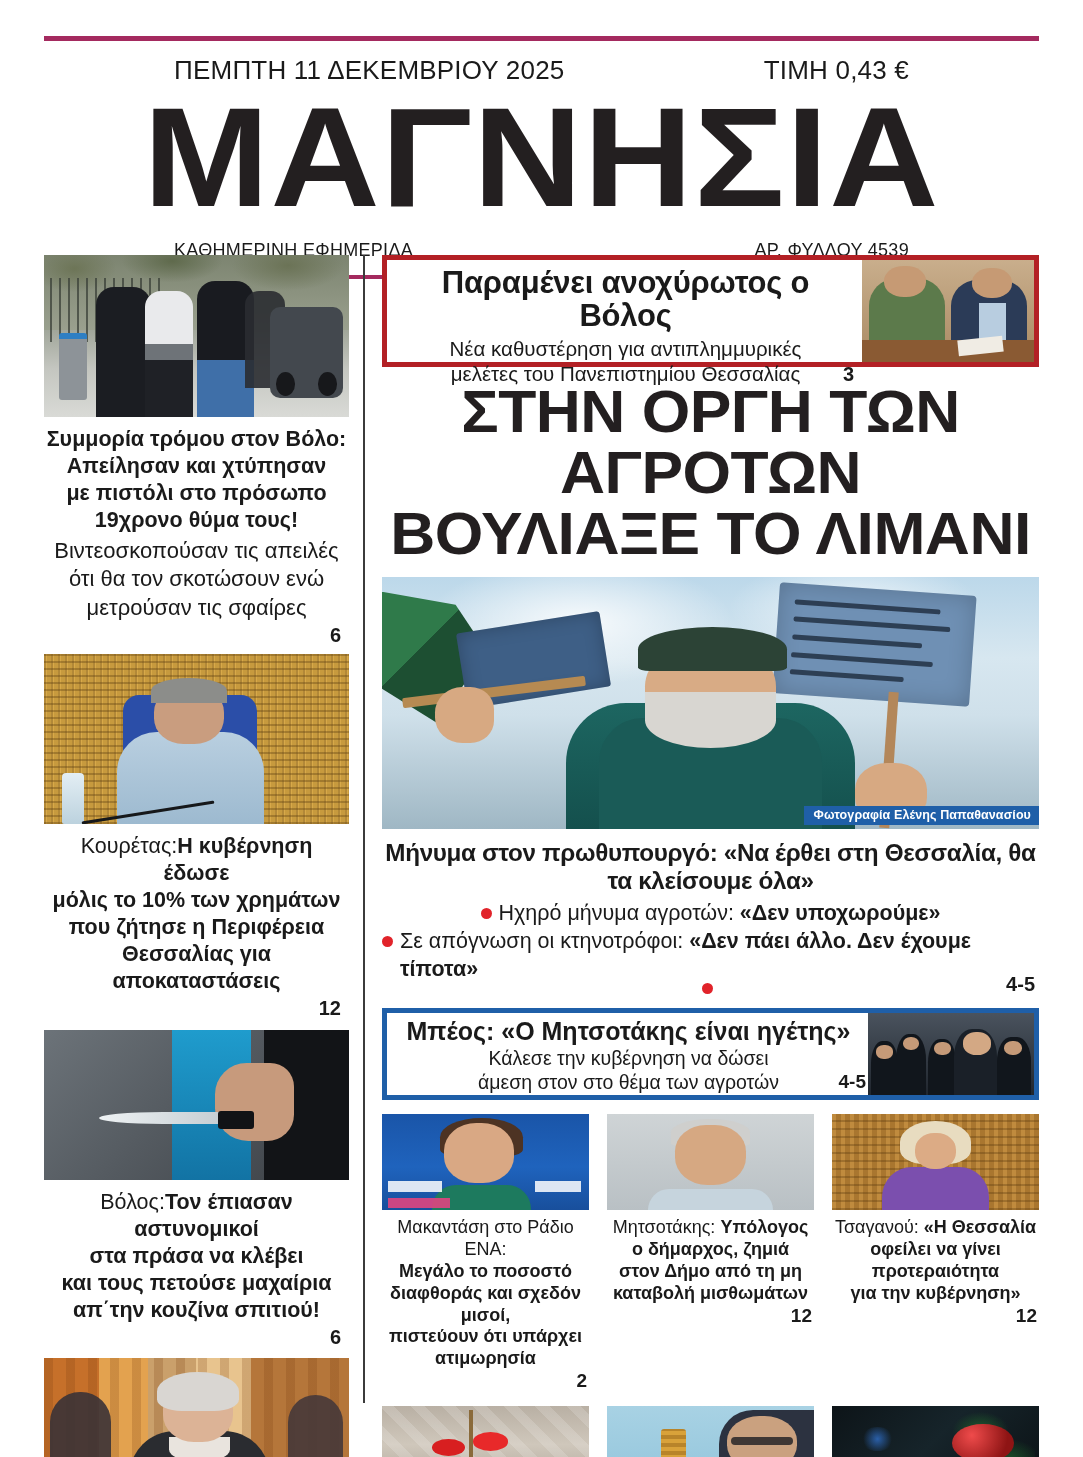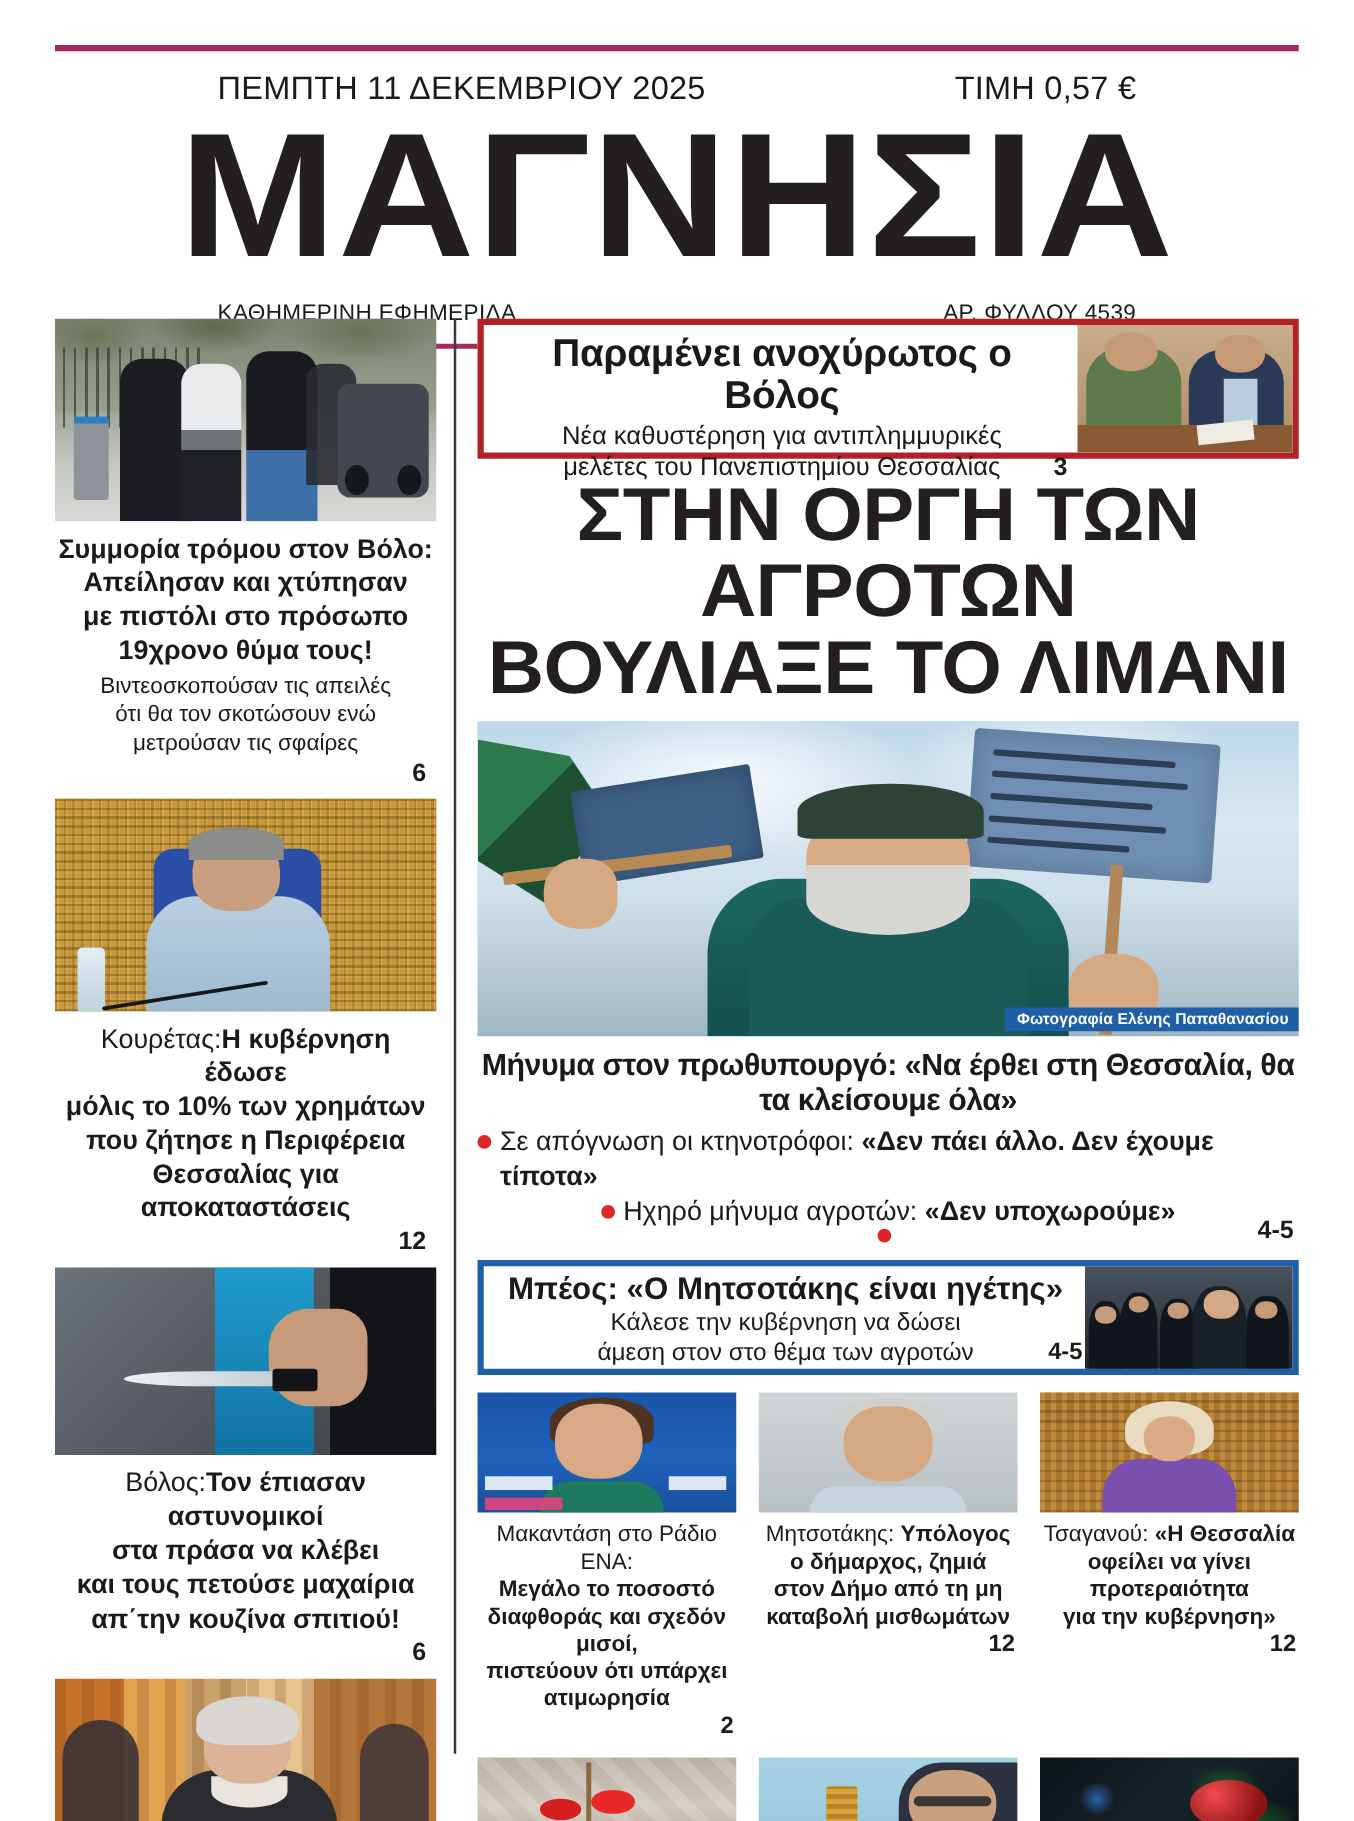--- a/index.html
+++ b/index.html
@@ -241,21 +241,21 @@
   .cap {
     text-align: center;
     line-height: 1.26;
     padding: 9px 2px 0;
   }
   .cap .hl { font-weight: 700; font-size: 21.5px; display:block; }
   .cap .lead { font-weight: 400; }
   .cap .sub {
     display: block;
     font-weight: 400;
-    font-size: 18px;
+    font-size: 22px;
     margin-top: 3px;
     line-height: 1.28;
   }
   .pagerow {
     text-align: right;
     font-weight: 700;
     font-size: 20px;
     padding-right: 6px;
     margin-top: 1px;
   }
@@ -386,21 +386,21 @@
 </style>
 </head>
 <body>
 
 <div class="page">
 
   <div class="masthead">
     <div class="rule-top"></div>
     <div class="mast-meta">
       <span>ΠΕΜΠΤΗ 11 ΔΕΚΕΜΒΡΙΟΥ 2025</span>
-      <span>ΤΙΜΗ 0,57 €</span>
+      <span>ΤΙΜΗ 0,43 €</span>
     </div>
     <div class="mast-title">ΜΑΓΝΗΣΙΑ</div>
     <div class="mast-sub">
       <span>ΚΑΘΗΜΕΡΙΝΗ ΕΦΗΜΕΡΙΔΑ</span>
       <span>ΑΡ. ΦΥΛΛΟΥ 4539</span>
     </div>
     <div class="rule-bottom"></div>
   </div>
 
   <div class="col-divider"></div>
@@ -528,25 +528,25 @@
       <div class="beard"></div>
       <div class="cap"></div>
       <div class="handR"></div>
       <div class="photo-credit">Φωτογραφία Ελένης Παπαθανασίου</div>
     </div>
 
     <div class="subhead">Μήνυμα στον πρωθυπουργό: «Να έρθει στη Θεσσαλία,  θα τα κλείσουμε όλα»</div>
     <div class="bullets">
       <div class="bullet">
         <span class="dot"></span>
-        <span><span>Σε απόγνωση οι κτηνοτρόφοι: </span><b>«Δεν πάει άλλο. Δεν έχουμε τίποτα»</b></span>
+        <span><span>Ηχηρό μήνυμα αγροτών: </span><b>«Δεν υποχωρούμε»</b></span>
       </div>
       <div class="bullet">
         <span class="dot"></span>
-        <span><span>Ηχηρό μήνυμα αγροτών: </span><b>«Δεν υποχωρούμε»</b></span>
+        <span><span>Σε απόγνωση οι κτηνοτρόφοι: </span><b>«Δεν πάει άλλο. Δεν έχουμε τίποτα»</b></span>
       </div>
       <div class="bullet">
         <span class="dot"></span>
       </div>
       <div class="bullets-pages">4-5</div>
     </div>
 
     <div class="bluebox">
       <div class="bluebox-text">
         <div class="bluebox-title">Μπέος: «Ο Μητσοτάκης είναι ηγέτης»</div>

